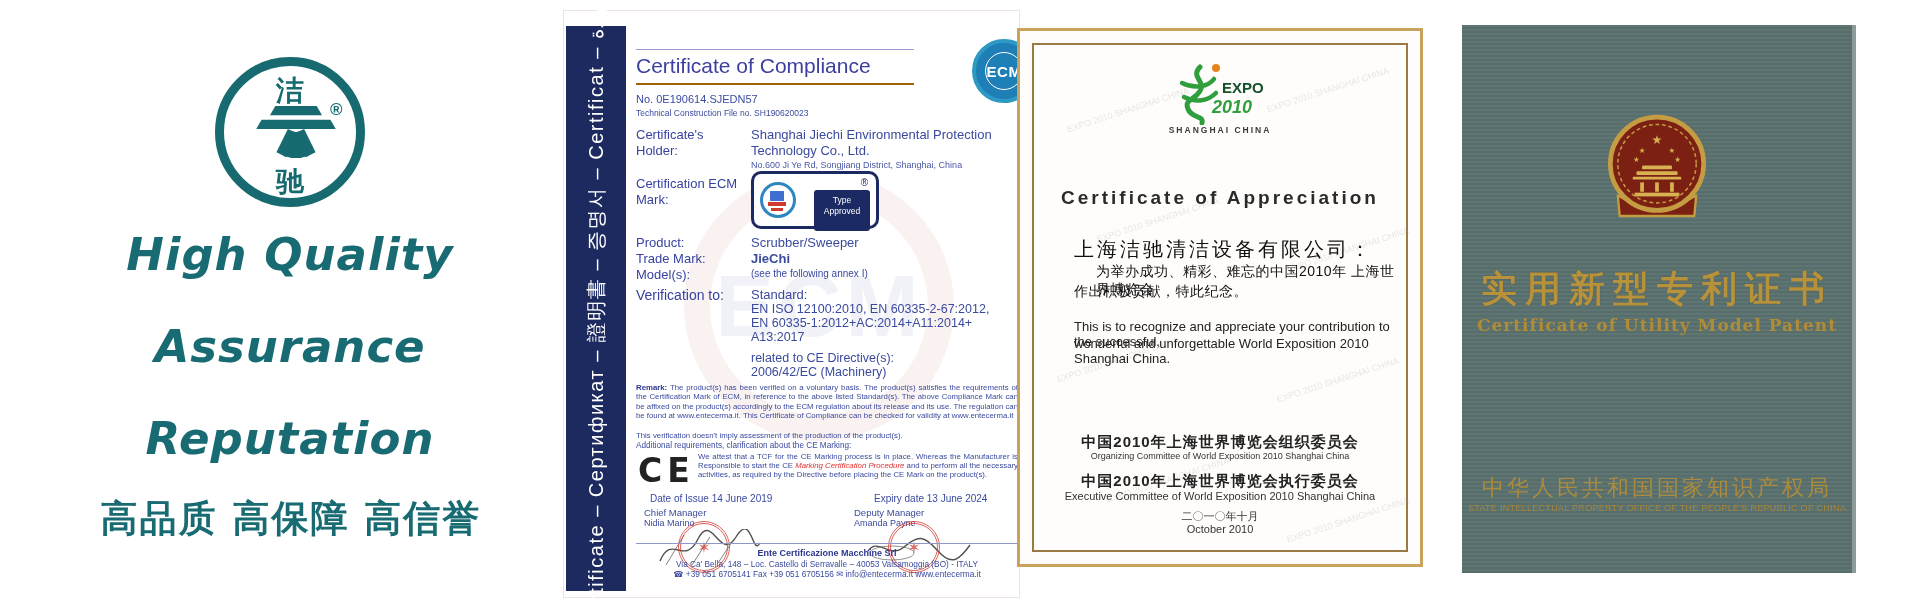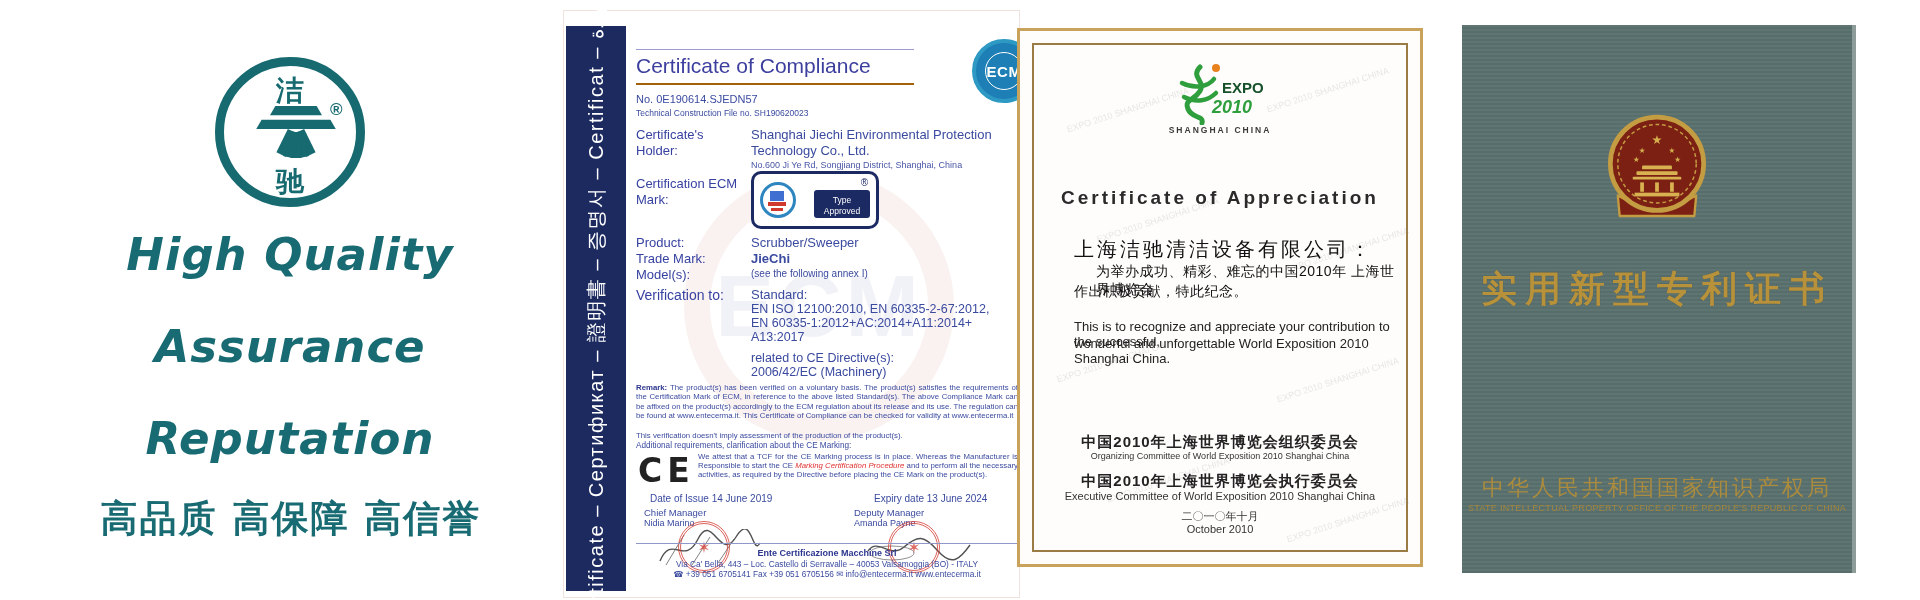--- a/index.html
+++ b/index.html
@@ -53,21 +53,21 @@
   .cc-holder-addr{position:absolute;left:115px;top:149px;font-size:9px;color:#4a57a6;}
   .cc-mark-lbl{top:165px;width:112px;line-height:16px;}
   .mark-box{position:absolute;left:115px;top:160px;width:128px;height:58px;
     border:3px solid #1c2a63;border-radius:10px;box-sizing:border-box;background:#fff;}
   .mark-circle{position:absolute;left:6px;top:8px;width:36px;height:36px;border-radius:50%;
     border:3px solid #2e86c1;box-sizing:border-box;overflow:hidden;}
   .mark-circle .blob1{position:absolute;left:7px;top:6px;width:14px;height:10px;background:#3f6fd0;}
   .mark-circle .blob2{position:absolute;left:5px;top:17px;width:18px;height:4px;background:#d03a2e;}
   .mark-circle .blob3{position:absolute;left:8px;top:23px;width:12px;height:3px;background:#d03a2e;}
   .mark-reg{position:absolute;right:8px;top:3px;font-size:10px;color:#1c2a63;}
-  .mark-badge{position:absolute;right:6px;top:16px;width:56px;height:28px;background:#1c2a63;
+  .mark-badge{position:absolute;right:6px;top:16px;width:56px;height:41px;background:#1c2a63;
     color:#fff;font-size:8.5px;text-align:center;line-height:11px;padding-top:5px;
     box-sizing:border-box;border-radius:3px;}
   .cc-product-lbl{top:224px;} .cc-product-val{top:224px;}
   .cc-tm-lbl{top:240px;} .cc-tm-val{top:240px;font-weight:bold;}
   .cc-model-lbl{top:256px;} .cc-model-val{top:257px;font-size:10px;}
   .cc-verif-lbl{top:276px;font-size:14px;}
   .cc-std-head{top:276px;}
   .std-line{position:absolute;left:115px;font-size:12.5px;}
   .std1{top:291px;} .std2{top:305px;} .std3{top:319px;}
   .cc-dir-head{position:absolute;left:115px;top:340px;font-size:12.5px;}
@@ -238,21 +238,21 @@
         <div class="n">Amanda Payne</div>
         <svg class="sig-svg" width="110" height="40" viewBox="0 0 110 40">
           <path d="M4 22 C 14 8, 26 30, 40 18 S 60 6, 74 22 S 96 30, 106 16" fill="none" stroke="#333" stroke-width="1.4"></path>
           <ellipse cx="28" cy="24" rx="22" ry="7" fill="none" stroke="#444" stroke-width="0.7"></ellipse>
         </svg>
         <div class="stamp">✶</div>
       </div>
 
       <div class="cc-footline"></div>
       <div class="cc-foot1">Ente Certificazione Macchine Srl</div>
-      <div class="cc-foot2">Via Ca' Bella, 443 – Loc. Castello di Serravalle – 40053 Valsamoggia (BO) - ITALY</div>
+      <div class="cc-foot2">Via Ca' Bella, 148 – Loc. Castello di Serravalle – 40053 Valsamoggia (BO) - ITALY</div>
       <div class="cc-foot3">☎ +39 051 6705141   Fax +39 051 6705156   ✉ info@entecerma.it   www.entecerma.it</div>
     </div>
   </div>
 
   <div class="expo-panel">
     <div class="expo-inner">
       <span class="wm" style="left:30px;top:60px;">EXPO 2010 SHANGHAI CHINA</span>
       <span class="wm" style="left:230px;top:40px;">EXPO 2010 SHANGHAI CHINA</span>
       <span class="wm" style="left:60px;top:170px;">EXPO 2010 SHANGHAI CHINA</span>
       <span class="wm" style="left:250px;top:200px;">EXPO 2010 SHANGHAI CHINA</span>
@@ -302,17 +302,18 @@
         <rect x="44" y="56" width="32" height="4" rx="1"></rect>
         <rect x="38" y="62" width="44" height="4" rx="1"></rect>
         <rect x="34" y="68" width="52" height="3" rx="1"></rect>
         <rect x="42" y="74" width="4" height="10"></rect>
         <rect x="58" y="74" width="4" height="10"></rect>
         <rect x="74" y="74" width="4" height="10"></rect>
         <rect x="36" y="85" width="48" height="4"></rect>
       </g>
     </svg>
     <div class="patent-title-cn">实用新型专利证书</div>
+    <div class="patent-title-en">Certificate of Utility Model Patent</div>
     <div class="patent-office-cn">中华人民共和国国家知识产权局</div>
     <div class="patent-office-en">STATE INTELLECTUAL PROPERTY OFFICE OF THE PEOPLE'S REPUBLIC OF CHINA</div>
   </div>
 
 </div>
 
 </body></html>

